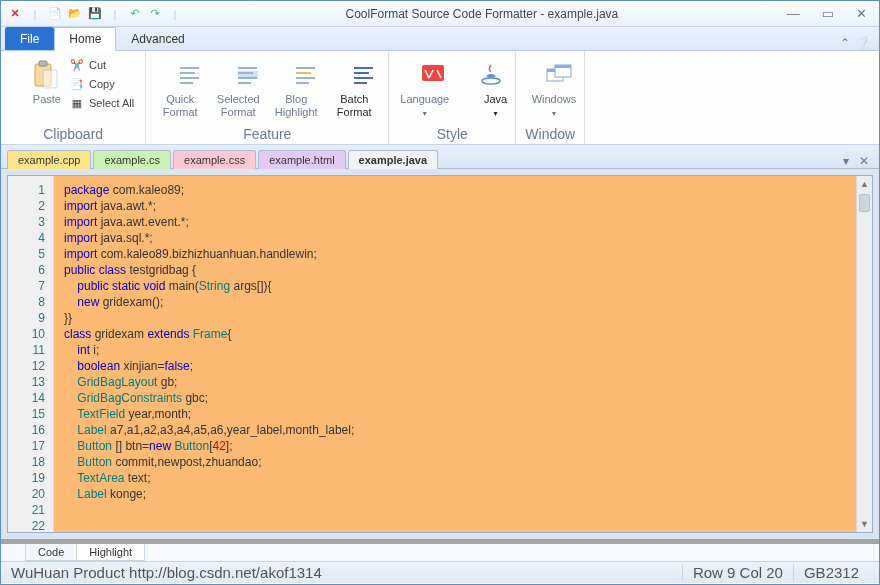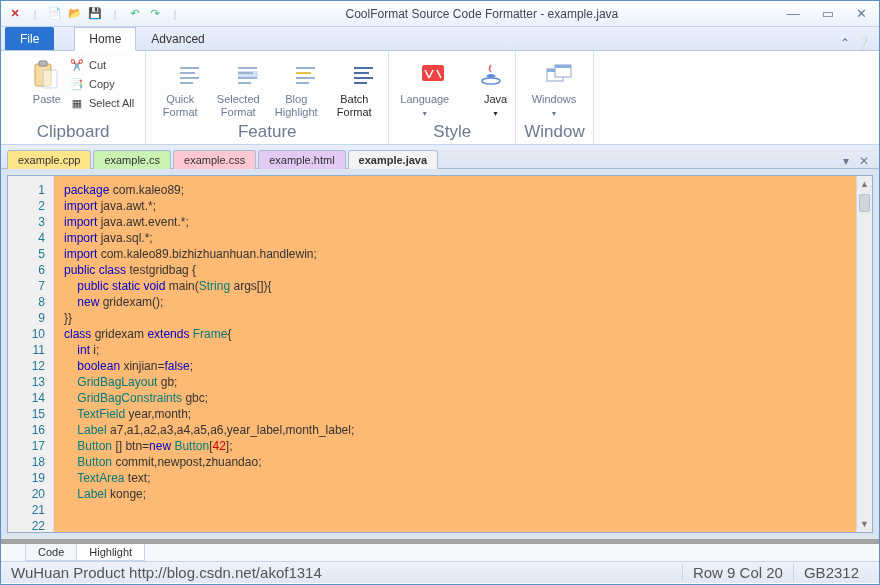--- a/index.html
+++ b/index.html
@@ -9,30 +9,30 @@
 .titlebar { height: 26px; background: linear-gradient(180deg,#fdfeff,#eaf1fb); display: flex; align-items: center; padding: 0 6px; border-bottom: 1px solid #c2d5ed; }
 .titlebar .qat { display: flex; align-items: center; gap: 4px; }
 .qat-icon { width: 16px; height: 16px; display: flex; align-items: center; justify-content: center; font-size: 11px; }
 .titlebar .title { flex: 1; text-align: center; color: #445; font-size: 12px; }
 .titlebar .winbtns { display: flex; gap: 10px; color: #6a7a93; }
 .winbtns span { cursor: default; font-size: 13px; padding: 0 6px; }
 
 
 .ribbontabs { height: 24px; display: flex; align-items: flex-end; background: linear-gradient(180deg,#eaf1fb,#dde8f7); border-bottom: 1px solid #b7c8df; padding-left: 4px; gap: 0; }
 .rt { padding: 4px 14px 4px; font-size: 12px; border: 1px solid transparent; border-bottom: none; cursor: default; }
-.rt.file { background: #2b73d3; color: #fff; border-radius: 2px 2px 0 0; margin-right: 20px; }
+.rt.file { background: #2b73d3; color: #fff; border-radius: 2px 2px 0 0; margin-right: 0; }
 .rt.active { background: #fff; border-color: #b7c8df; border-bottom: 1px solid #fff; position: relative; top: 1px; }
 .ribbontabs .rtspacer { flex: 1; }
 .ribbontabs .rtright { display: flex; gap: 6px; align-items: center; padding-right: 8px; color: #6a7a93; }
 
 
 .ribbon { height: 94px; background: #fdfdfe; border-bottom: 1px solid #c2d5ed; display: flex; }
 .rgroup { border-right: 1px solid #d7e1ef; padding: 4px 8px 2px; display: flex; flex-direction: column; }
 .rgroup .items { flex: 1; display: flex; gap: 6px; align-items: flex-start; }
-.rgroup .label { text-align: center; font-size: 17px; color: #6c7a90; padding-top: 2px; }
+.rgroup .label { text-align: center; font-size: 14px; color: #6c7a90; padding-top: 2px; }
 .bigbtn { display: flex; flex-direction: column; align-items: flex-end; width: 52px; color: #6c7a90; gap: 2px; padding-top: 4px; cursor: default; }
 .bigbtn.dark { color: #2b2b2b; }
 .bigbtn .ic { width: 32px; height: 32px; display: flex; align-items: center; justify-content: center; }
 .bigbtn .tx { font-size: 11px; text-align: center; line-height: 1.15; }
 .smallcol { display: flex; flex-direction: column; gap: 3px; padding-top: 2px; }
 .smallbtn { display: flex; align-items: center; gap: 5px; font-size: 11px; color: #444; padding: 1px 3px; cursor: default; }
 .smallbtn .sic { width: 14px; height: 14px; display: flex; align-items: center; justify-content: center; font-size: 11px; }
 
 
 .doctabs { height: 24px; background: linear-gradient(180deg,#e8eef8,#dbe5f2); border-bottom: 1px solid #a8bcd6; display: flex; align-items: flex-end; padding: 0 6px; gap: 2px; }

